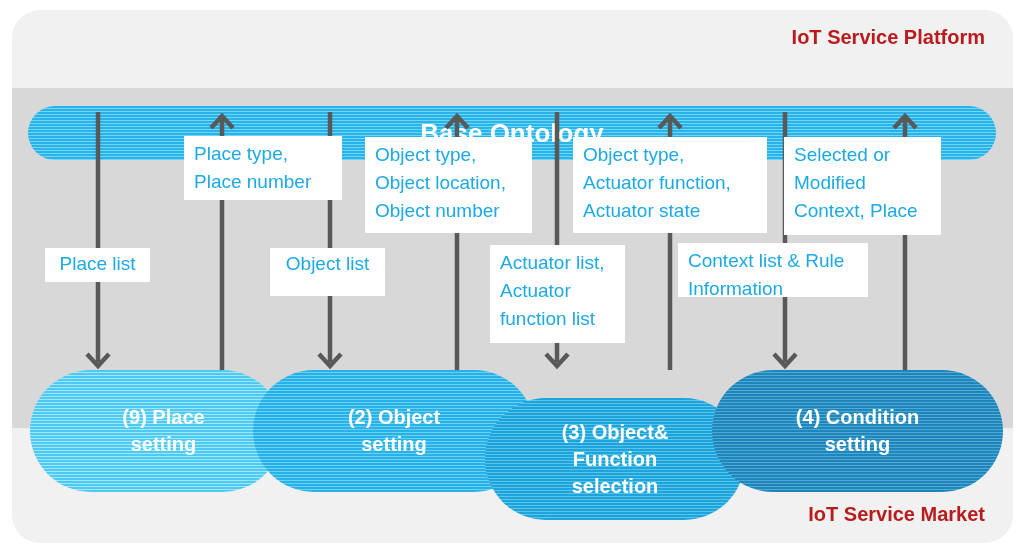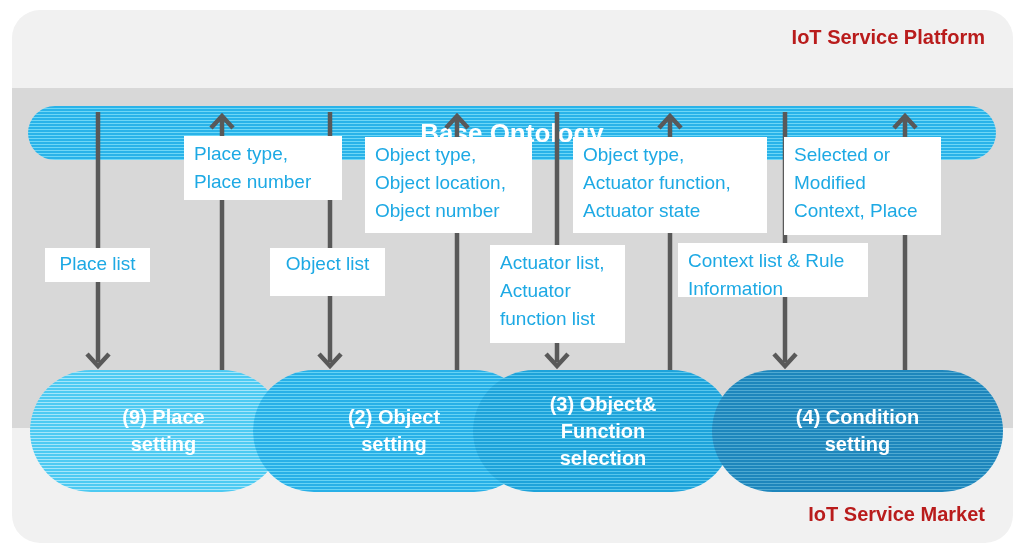--- a/index.html
+++ b/index.html
@@ -34,22 +34,22 @@
   .d4{left:666px;top:233px;width:190px;height:54px;}
 
   .pill{position:absolute;top:360px;height:122px;border-radius:61px;
     display:flex;align-items:center;justify-content:center;}
   .pill span{color:#ffffff;font-weight:bold;font-size:20px;line-height:27px;
     text-align:center;white-space:pre-line;}
   .p1{left:18px;width:253px;z-index:1;padding-left:14px;box-sizing:border-box;
     background:repeating-linear-gradient(180deg,#4dcaf2 0 2px,#a3e6fa 2px 3px);}
   .p2{left:241px;width:282px;z-index:2;
     background:repeating-linear-gradient(180deg,#28b0e7 0 2px,#67d3f4 2px 3px);}
-  .p3{left:461px;width:260px;z-index:3;
-    background:repeating-linear-gradient(180deg,#1ea3da 0 2px,#58c6ec 2px 3px);}
+  .p3{left:473px;width:260px;z-index:3;
+    background:repeating-linear-gradient(180deg,#1ea3da 0 2px,#58c6ec 2px 3px);margin-top:28px;}
   .p4{left:700px;width:291px;z-index:4;
     background:repeating-linear-gradient(180deg,#1e86bc 0 2px,#4fa9d1 2px 3px);}
 </style>
 </head>
 <body>
 
 <div class="frame">
   <div class="band"></div>
 
   <div class="title platform">IoT Service Platform</div>

